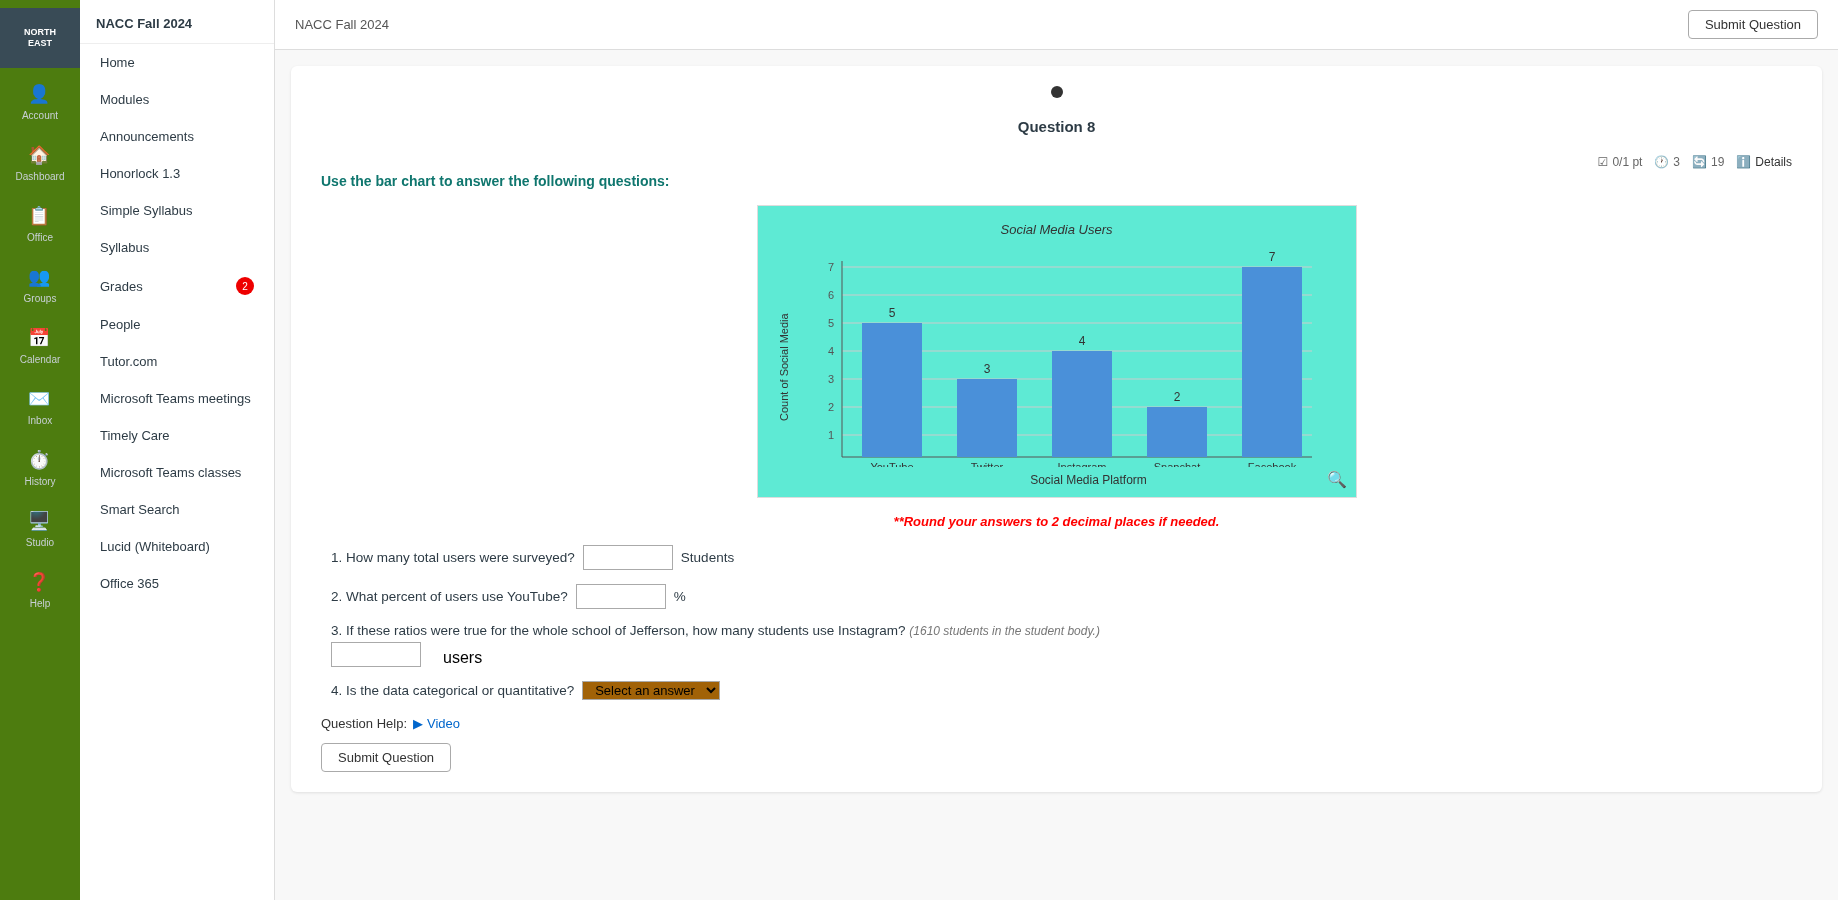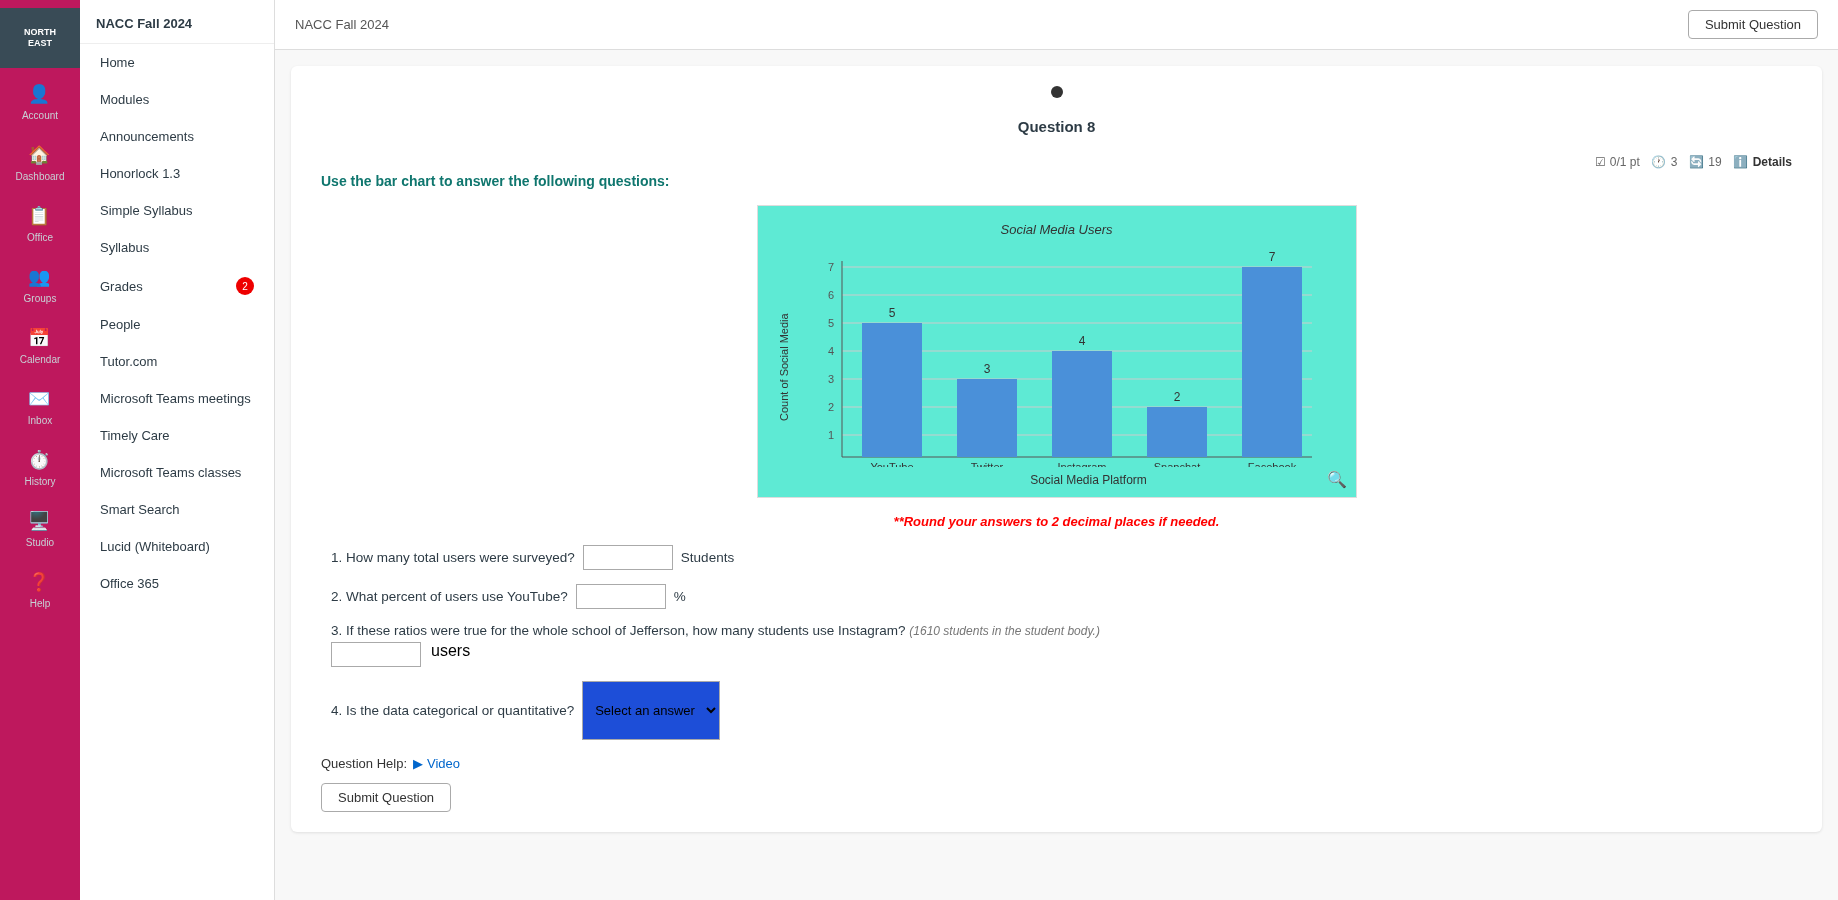--- a/index.html
+++ b/index.html
@@ -1,21 +1,21 @@
 <!DOCTYPE html>
 <html><head>
   <meta charset="utf-8">
   <style>
     * { box-sizing: border-box; margin: 0; padding: 0; }
     body { font-family: 'Segoe UI', Arial, sans-serif; background: #f5f5f5; display: flex; height: 900px; overflow: hidden; }
 
     
     .icon-sidebar {
       width: 80px;
-      background: #be185d;
+      background: #4d7c0f;
       display: flex;
       flex-direction: column;
       align-items: center;
       padding-top: 8px;
       gap: 4px;
       flex-shrink: 0;
     }
     .icon-sidebar-item {
       display: flex;
       flex-direction: column;
@@ -149,21 +149,20 @@
       font-size: 12px;
       color: #666;
     }
     .question-meta-item {
       display: flex; align-items: center; gap: 4px;
     }
     .details-link {
       color: #333;
       font-size: 12px;
       cursor: pointer;
-      font-weight: bold;
     }
 
     .question-instruction {
       font-size: 14px;
       font-weight: 600;
       color: #0f766e;
       margin-bottom: 16px;
     }
 
     
@@ -226,39 +225,39 @@
       flex-wrap: wrap;
     }
     .q-item input[type="text"] {
       border: 1px solid #aaa;
       padding: 4px 8px;
       width: 90px;
       font-size: 13px;
     }
     .q-item select {
       border: 1px solid #aaa;
-      padding: 20px 8px;
-      font-size: 13px;
-      background: #1d4ed8;
+      padding: 0 8px;
+      font-size: 13px;
+      background: #a16207;
     }
     .q-note {
       font-style: italic;
       color: #777;
       font-size: 12px;
     }
     .q-item-block {
       margin-bottom: 14px;
     }
     .q-item-line {
       font-size: 13.5px;
       color: #2d3b45;
       margin-bottom: 4px;
     }
     .q-item-row {
-      display: flex; align-items: flex-start; gap: 10px;
+      display: flex; align-items: flex-end; gap: 22px;
     }
 
     .question-help {
       margin-top: 16px;
       font-size: 13px;
       color: #333;
       display: flex; align-items: center; gap: 6px;
     }
     .video-link {
       color: #0066cc;

